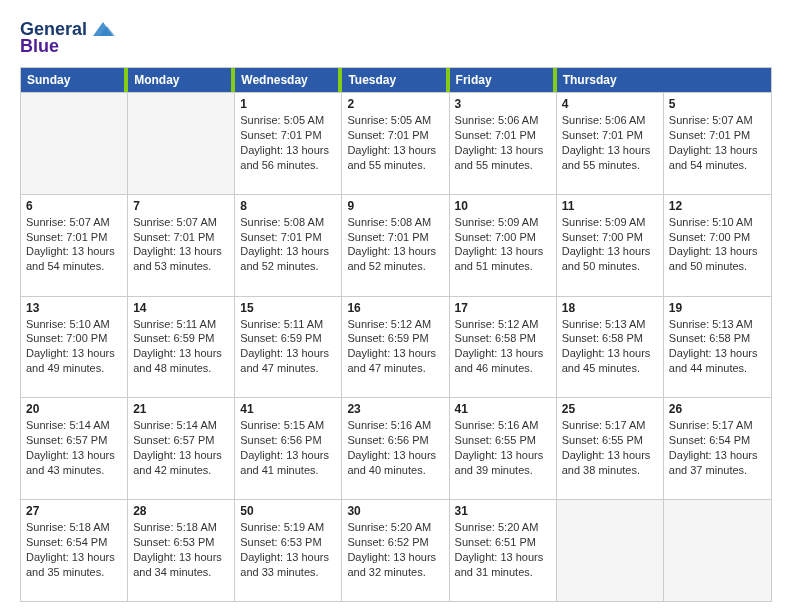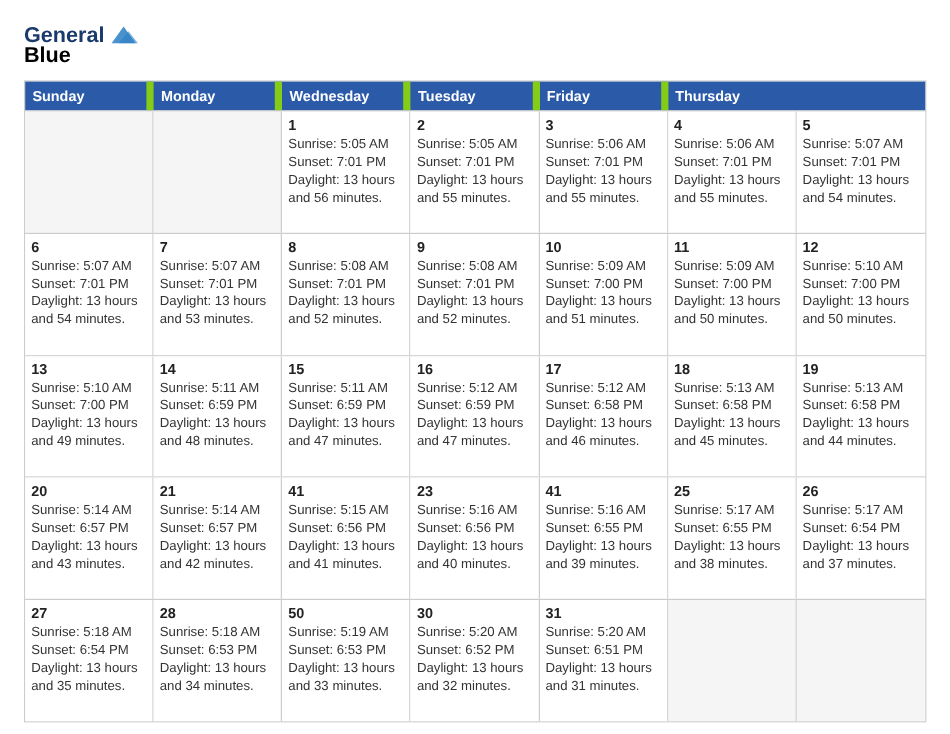--- a/index.html
+++ b/index.html
@@ -51,21 +51,21 @@
       display: grid;
       grid-template-columns: repeat(7, 1fr);
       background: #2a5aa8;
     }
     .cal-header-cell {
       color: white;
       font-size: 12px;
       font-weight: bold;
       padding: 5px 6px;
       text-align: left;
-      border-right: 6px solid #84cc16;
+      border-right: 4px solid #84cc16;
     }
     .cal-header-cell:last-child { border-right: none; }
     .cal-body {
       flex: 1;
       display: flex;
       flex-direction: column;
     }
     .cal-row {
       display: grid;
       grid-template-columns: repeat(7, 1fr);
@@ -102,21 +102,21 @@
   <div class="header">
     <div class="logo">
       <div style="display:flex;flex-direction:column;align-items:flex-start;">
         <div style="display:flex;align-items:center;gap:2px;">
           <span style="font-size:18px;font-weight:bold;color:#1a3a6b;">General</span>
           <svg width="28" height="22" viewBox="0 0 28 22">
             <polygon points="4,18 14,4 24,18" fill="#2a7fc4" opacity="0.85"></polygon>
             <polygon points="10,18 18,8 26,18" fill="#2a7fc4" opacity="0.6"></polygon>
           </svg>
         </div>
-        <span style="font-size:18px;font-weight:bold;color:#000000;margin-top:-4px;">Blue</span>
+        <span style="font-size:18px;font-weight:bold;color:#4c1d95;margin-top:-4px;">Blue</span>
       </div>
     </div>
     <div class="title-block">
       <div class="month-title"></div>
       <div class="location"></div>
     </div>
   </div>
 
   <div class="calendar">
     <div class="cal-header">

